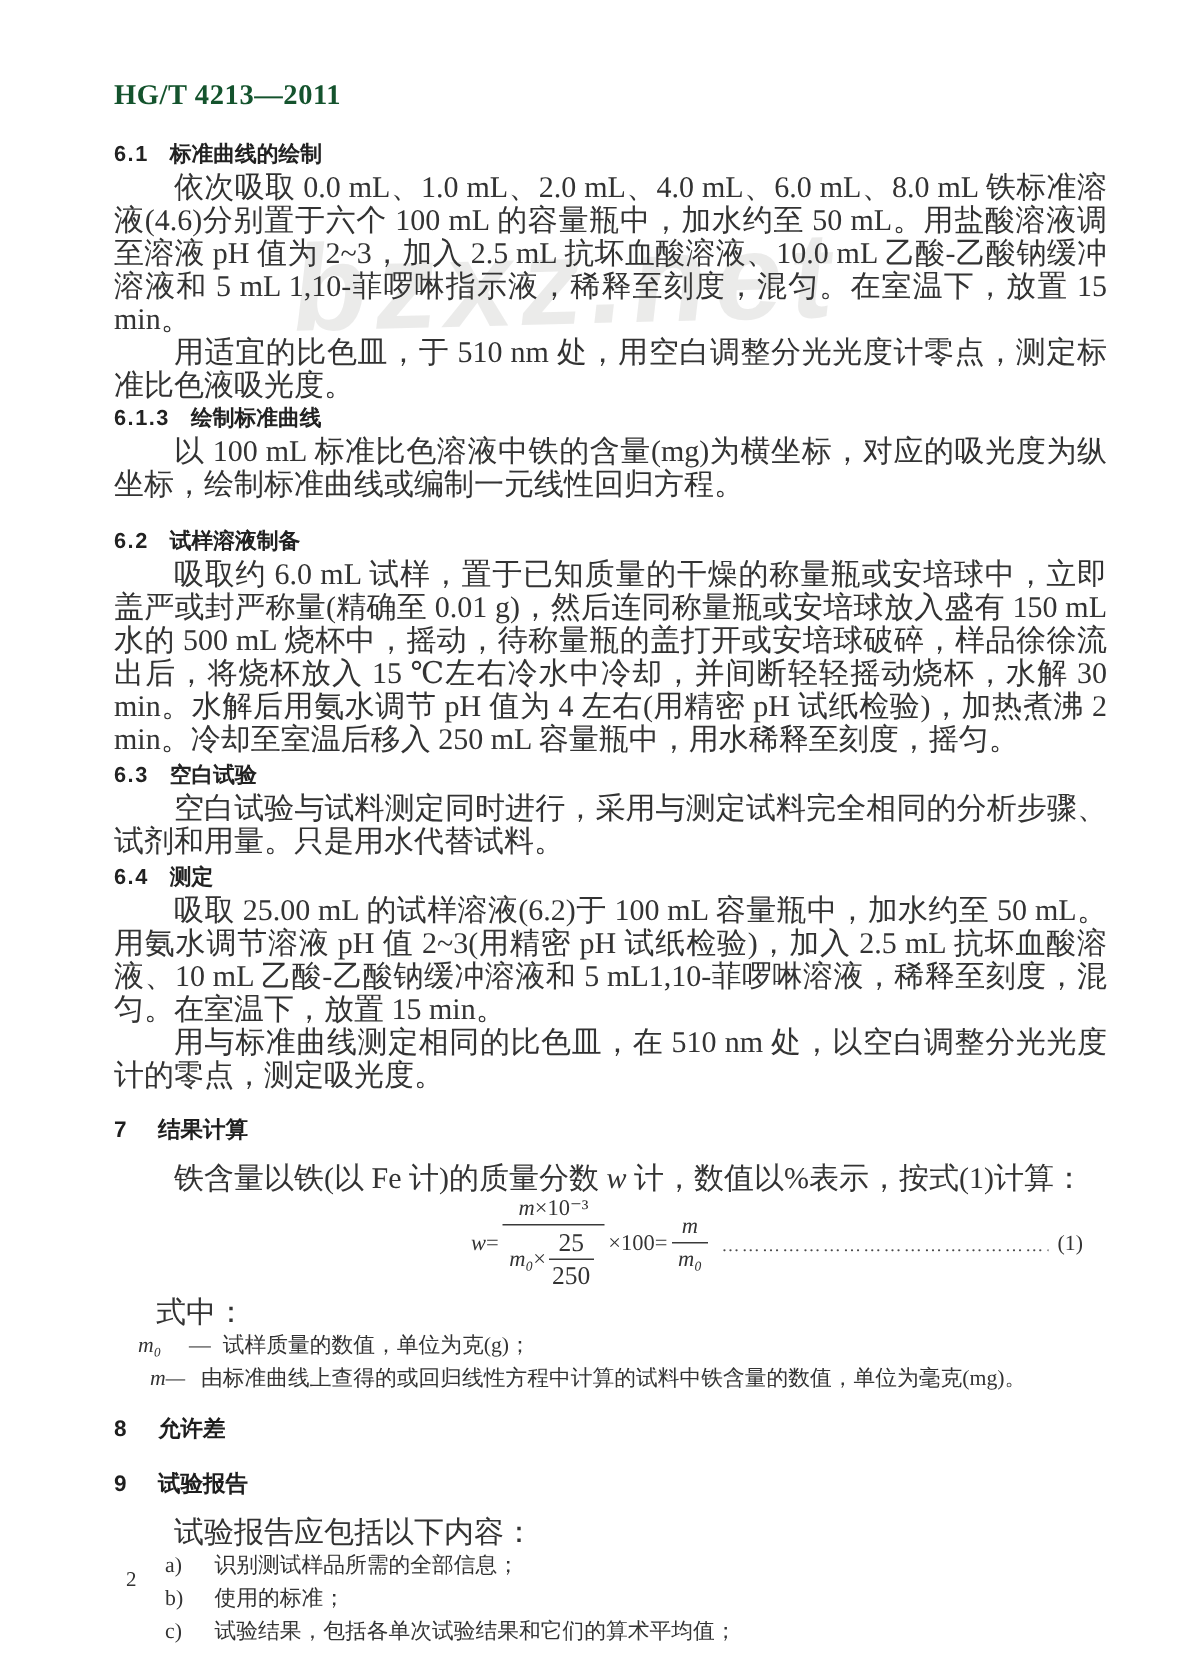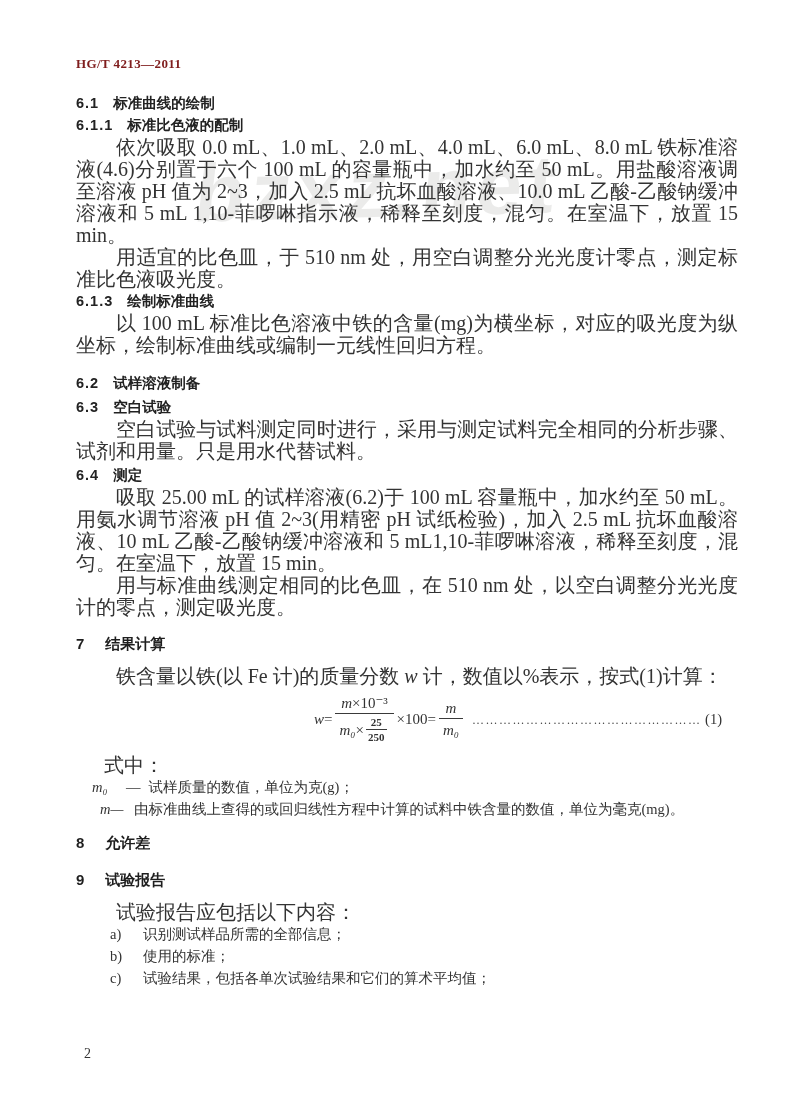--- a/index.html
+++ b/index.html
@@ -17,21 +17,21 @@
   }
   .watermark{
     position:absolute;left:196px;top:142px;z-index:0;
     font-family:"Liberation Sans","DejaVu Sans",sans-serif;
     font-weight:bold;font-size:82px;letter-spacing:5px;
     color:#8d8d88;opacity:0.17;
     transform:skewX(-8deg) rotate(-1.5deg);
     user-select:none;white-space:nowrap;
   }
   .doc-ref{
-    font-weight:bold;font-size:13px;letter-spacing:0.4px;color:#7f1d1d;
+    font-weight:bold;font-size:19px;letter-spacing:0.4px;color:#14532d;
     height:20px;line-height:20px;
   }
   .h2,.h3{
     font-family:"Liberation Sans","DejaVu Sans",sans-serif;
     font-weight:bold;font-size:14.5px;color:#222;
     height:22px;line-height:22px;
     display:flex;
   }
   .h1{
     font-family:"Liberation Sans","DejaVu Sans",sans-serif;
@@ -66,21 +66,21 @@
     padding-left:238px;padding-right:16px;
     font-size:15px;color:#333;
   }
   .math{display:inline-flex;align-items:center;white-space:nowrap;}
   .frac{
     display:inline-flex;flex-direction:column;align-items:center;
     vertical-align:middle;margin:0 3px;line-height:1.2;
   }
   .fr-top{display:flex;align-items:flex-end;justify-content:center;padding:0 4px 1px;}
   .fr-bot{display:flex;align-items:center;justify-content:center;border-top:1px solid #3a3a3a;padding:2px 4px 0;}
-  .frac.inner{font-size:11px;margin-left:2px;font-weight:bold;}
+  .frac.inner{font-size:17px;margin-left:2px;}
   .frac.inner .fr-top{padding:0 2px 0;}
   .frac.inner .fr-bot{padding:1px 2px 0;}
   .dots{
     flex:1;overflow:hidden;white-space:nowrap;
     font-size:12px;letter-spacing:1.5px;color:#4a4a4a;
     margin:0 6px;transform:translateY(1px);
   }
   .eq-label{font-size:14.5px;color:#333;}
   
   .where{margin-top:9px;text-indent:1.4em;}
@@ -106,38 +106,35 @@
 
 <div class="page">
 
   <div class="doc-ref">HG/T 4213—2011</div>
 
   <div class="h2" id="h61">
     <span class="hnum">6.1</span>
     <span class="htitle">标准曲线的绘制</span>
   </div>
 
-  <div class="h3" id="h611">
-    <span class="hnum">6.1.1</span>
-    <span class="htitle">标准比色液的配制</span>
-  </div>
   <p class="body indent">依次吸取 0.0 mL、1.0 mL、2.0 mL、4.0 mL、6.0 mL、8.0 mL 铁标准溶液(4.6)分别置于六个 100 mL 的容量瓶中，加水约至 50 mL。用盐酸溶液调至溶液 pH 值为 2~3，加入 2.5 mL 抗坏血酸溶液、10.0 mL 乙酸-乙酸钠缓冲溶液和 5 mL 1,10-菲啰啉指示液，稀释至刻度，混匀。在室温下，放置 15 min。</p>
 
   <p class="body indent">用适宜的比色皿，于 510 nm 处，用空白调整分光光度计零点，测定标准比色液吸光度。</p>
 
   <div class="h3" id="h613">
     <span class="hnum">6.1.3</span>
     <span class="htitle">绘制标准曲线</span>
   </div>
   <p class="body indent">以 100 mL 标准比色溶液中铁的含量(mg)为横坐标，对应的吸光度为纵坐标，绘制标准曲线或编制一元线性回归方程。</p>
 
   <div class="h2" id="h62">
     <span class="hnum">6.2</span>
     <span class="htitle">试样溶液制备</span>
   </div>
+  <p class="body indent">吸取约 6.0 mL 试样，置于已知质量的干燥的称量瓶或安培球中，立即盖严或封严称量(精确至 0.01 g)，然后连同称量瓶或安培球放入盛有 150 mL 水的 500 mL 烧杯中，摇动，待称量瓶的盖打开或安培球破碎，样品徐徐流出后，将烧杯放入 15 ℃左右冷水中冷却，并间断轻轻摇动烧杯，水解 30 min。水解后用氨水调节 pH 值为 4 左右(用精密 pH 试纸检验)，加热煮沸 2 min。冷却至室温后移入 250 mL 容量瓶中，用水稀释至刻度，摇匀。</p>
 
   <div class="h2" id="h63">
     <span class="hnum">6.3</span>
     <span class="htitle">空白试验</span>
   </div>
   <p class="body indent">空白试验与试料测定同时进行，采用与测定试料完全相同的分析步骤、试剂和用量。只是用水代替试料。</p>
 
   <div class="h2" id="h64">
     <span class="hnum">6.4</span>
     <span class="htitle">测定</span>

